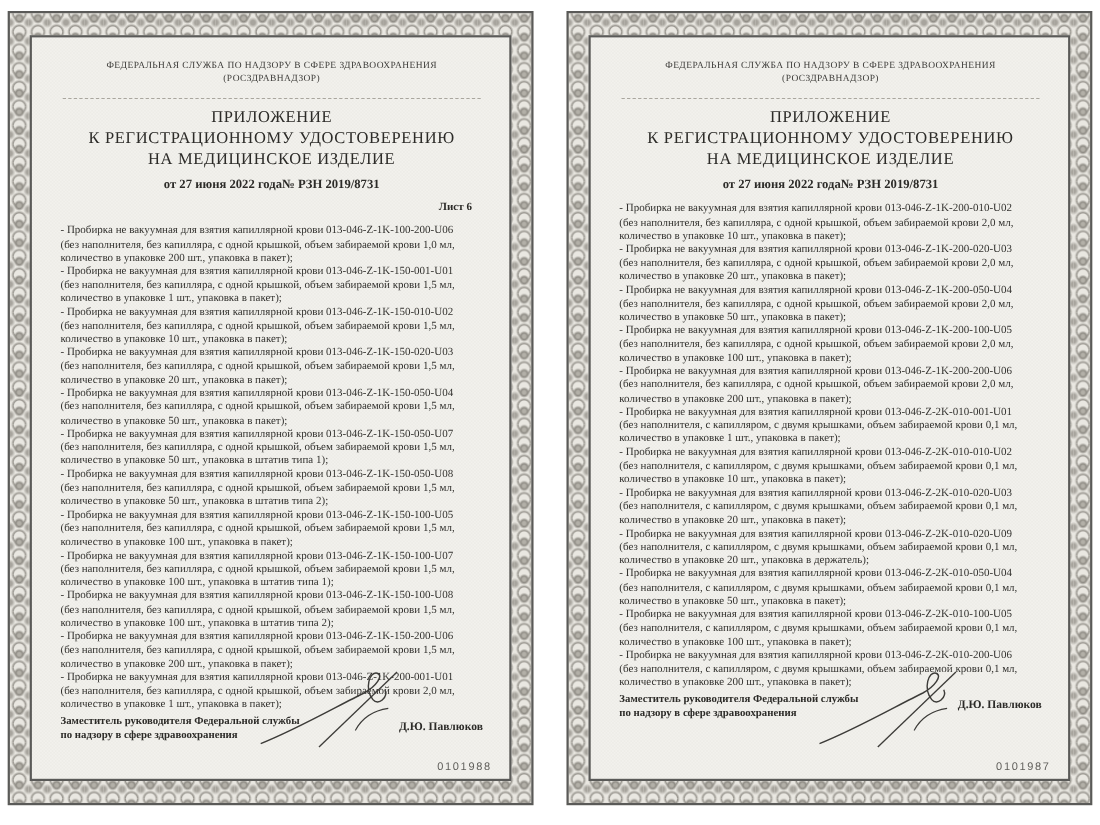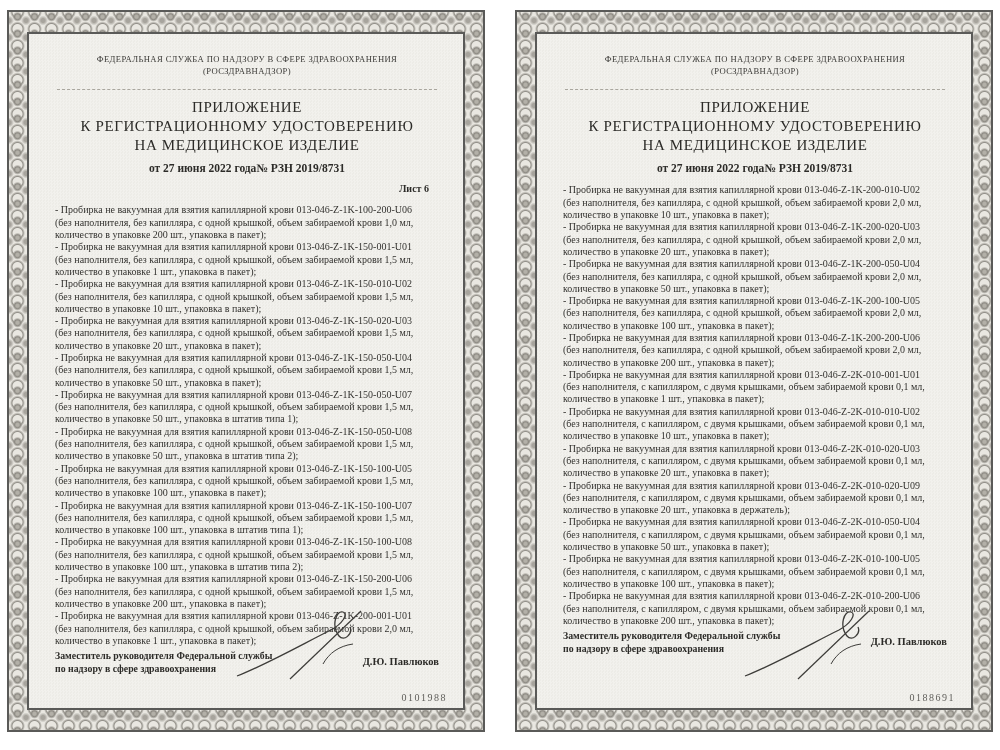--- a/index.html
+++ b/index.html
@@ -100,21 +100,21 @@
   .signature-svg {
     position:absolute;
     right:78px;
     bottom:28px;
     pointer-events:none;
   }
   .serial {
     position:absolute;
     right:16px;
     bottom:5px;
-    font-family:Liberation Serif, serif;
+    font-family:Liberation Sans, sans-serif;
     font-size:10px;
     letter-spacing:1.5px;
     color:#5f5e5a;
   }
 </style>
 </head>
 <body>
 
 <div class="scan">
 
@@ -248,17 +248,17 @@
           <div>Заместитель руководителя Федеральной службы</div>
           <div>по надзору в сфере здравоохранения</div>
         </div>
         <div class="name">Д.Ю. Павлюков</div>
       </div>
       <svg class="signature-svg" width="150" height="72" viewBox="0 0 150 72">
         <path d="M2 68 C 35 55, 75 32, 96 22 C 107 16, 114 6, 108 4 C 101 2, 96 18, 104 28 C 109 34, 118 26, 115 19" stroke="#3d3c39" fill="none" stroke-width="1.3"></path>
         <path d="M55 71 L 126 3" stroke="#3d3c39" fill="none" stroke-width="1.2"></path>
         <path d="M88 56 C 94 45, 104 38, 118 36" stroke="#3d3c39" fill="none" stroke-width="1"></path>
       </svg>
-      <div class="serial">0188691</div>
+      <div class="serial">0101987</div>
     </div>
   </div>
 
 </div>
 
 </body></html>

